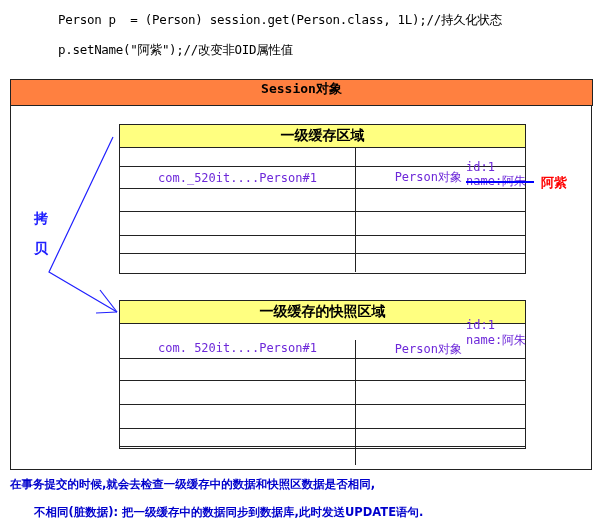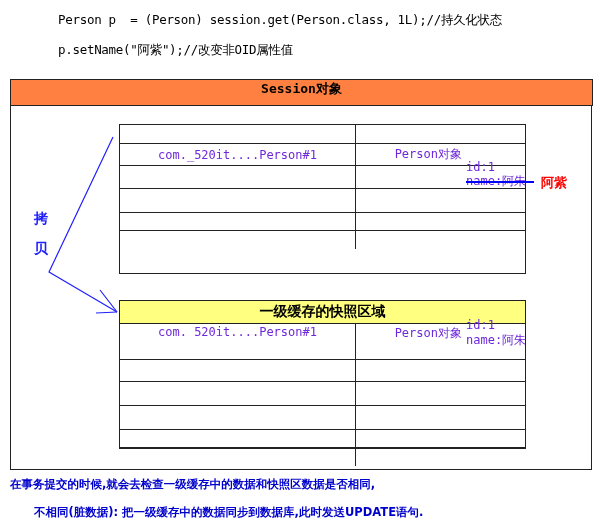--- a/index.html
+++ b/index.html
@@ -35,20 +35,21 @@
 
 <svg class="abs" style="left:0; top:0;" width="610" height="529">
   <polyline points="113,137 49,272 117,312" fill="none" stroke="#2020ff" stroke-width="1.2"></polyline>
   <line x1="117" y1="312" x2="100" y2="290" stroke="#2020ff" stroke-width="1.2"></line>
   <line x1="117" y1="312" x2="96" y2="313" stroke="#2020ff" stroke-width="1.2"></line>
 </svg>
 <div class="abs note" style="left:34px; top:210px; font-size:14px; font-weight:bold; color:#2020ff;">拷</div>
 <div class="abs note" style="left:34px; top:240px; font-size:14px; font-weight:bold; color:#2020ff;">贝</div>
 
 <div class="abs tbl" style="top:124px; height:150px;">
+  <div class="tbl-head">一级缓存区域</div>
   <div class="row" style="height:19px;">
       <div class="cell-l"></div>
       <div class="cell-r"></div>
     </div>
   <div class="row" style="height:22px;">
     <div class="cell-l">
         <span class="red">com._520it....Person#1</span>
       </div>
     <div class="cell-r" style="justify-content:flex-end; padding-right:63px;">
         <span class="red">Person对象</span>
@@ -72,21 +73,21 @@
     </div>
 </div>
 
 <div class="abs ann" style="left:466px; top:161px;">id:1</div>
 <div class="abs ann" style="left:466px; top:175px;">name:阿朱</div>
 <div class="strike-line" style="left:466px; top:181px; width:68px;"></div>
 <div class="abs note" style="left:541px; top:174px; font-size:13px; color:#ff0000;">阿紫</div>
 
 <div class="abs tbl" style="top:300px; height:149px;">
   <div class="tbl-head">一级缓存的快照区域</div>
-  <div class="row" style="height:36px;">
+  <div class="row" style="height:19px;margin-top:16px;">
     <div class="cell-l" style="align-items:flex-start;">
         <span class="red" style="margin-top:1px;">com. 520it....Person#1</span>
       </div>
     <div class="cell-r" style="justify-content:flex-end; padding-right:63px; align-items:flex-start;">
         <span class="red" style="margin-top:1px;">Person对象</span>
       </div>
   </div>
   <div class="row" style="height:22px;">
       <div class="cell-l"></div>
       <div class="cell-r"></div>

